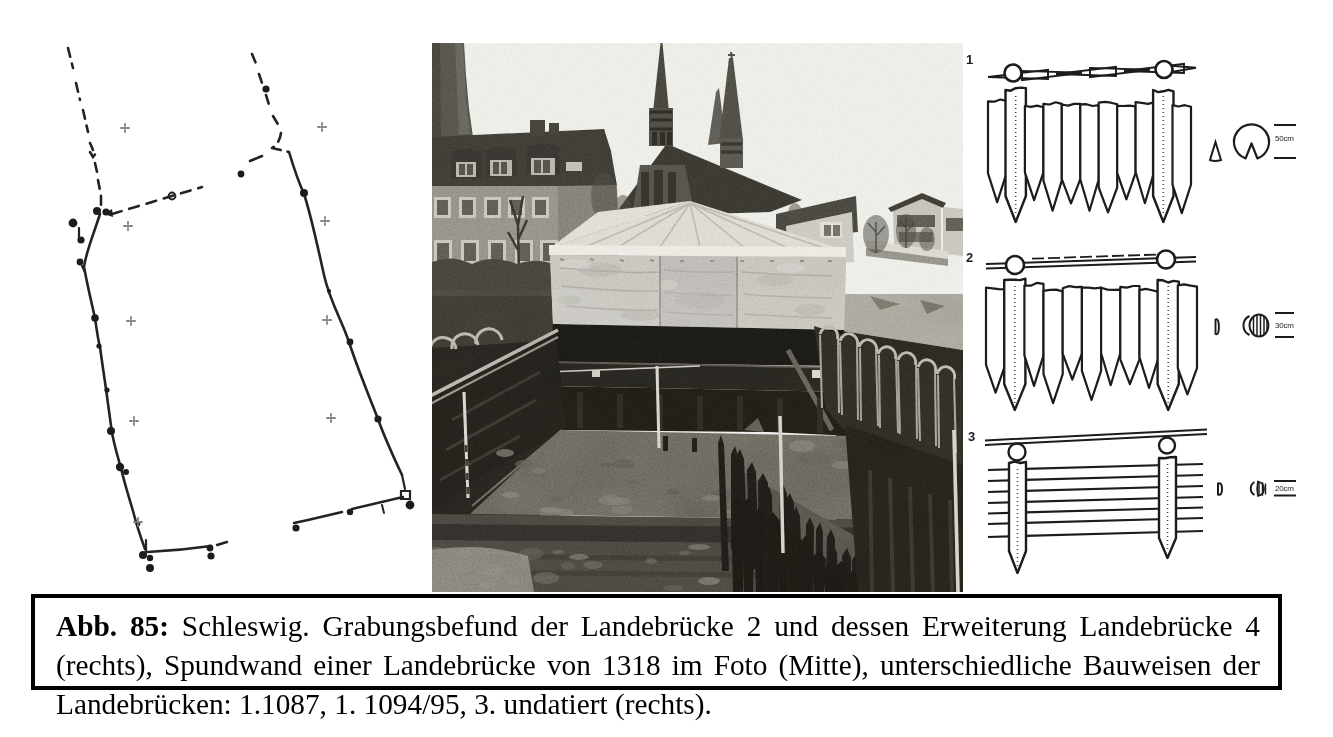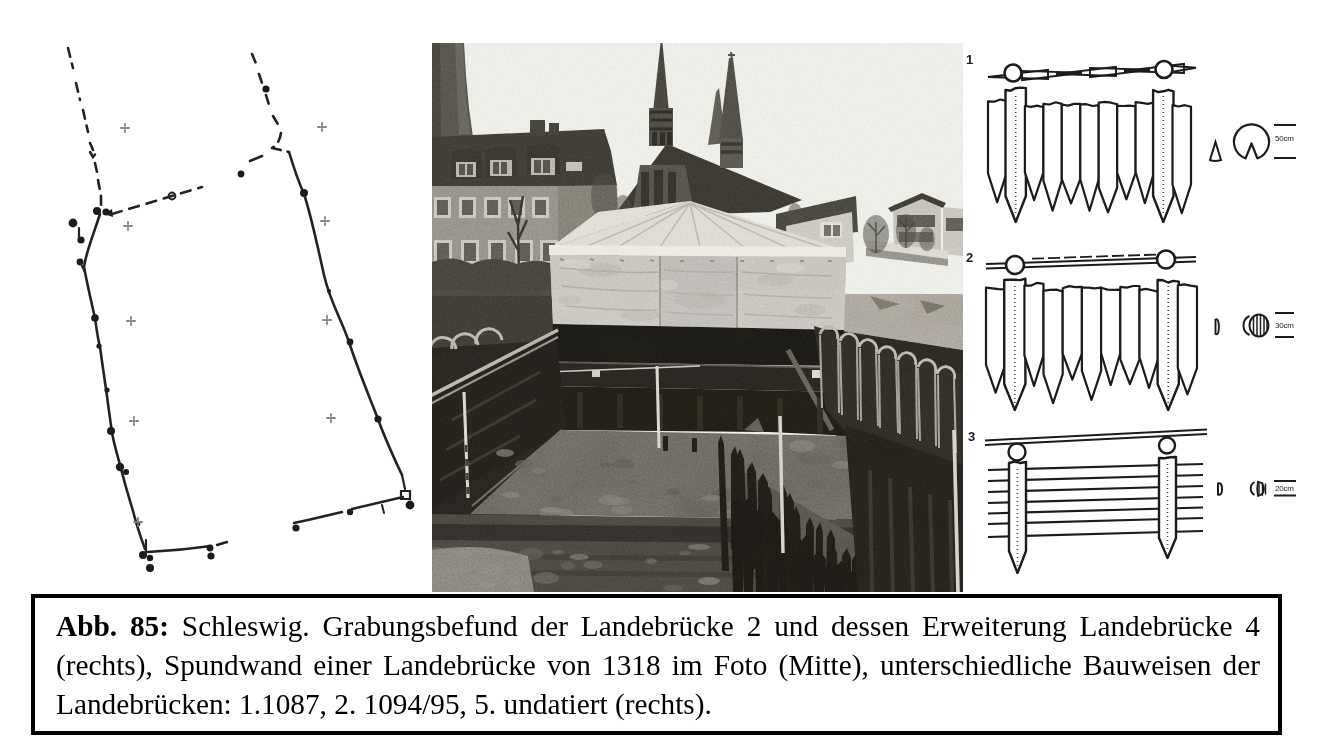--- a/index.html
+++ b/index.html
@@ -1,18 +1,18 @@
 <!DOCTYPE html>
 <html><head>
 <meta charset="utf-8">
 <style>
   html, body { margin: 0; padding: 0; background: #ffffff; width: 1333px; height: 737px; overflow: hidden; }
   #stage { position: relative; width: 1333px; height: 737px; }
   #art { position: absolute; left: 0; top: 0; }
-  .caption { position: absolute; left: 31px; top: 594px; box-sizing: border-box; width: 1251px; height: 141px;
+  .caption { position: absolute; left: 31px; top: 594px; box-sizing: border-box; width: 1251px; height: 96px;
      border: 4.5px solid #000; padding: 9px 18px 12px 21px;
      font-family: "Liberation Serif", serif; font-size: 29.3px; line-height: 38.8px; color: #000; }
   .jl { text-align: justify; text-align-last: justify; }
   .b { font-weight: bold; }
 </style>
 </head>
 <body>
 <div id="stage">
 <svg id="art" width="1333" height="737" viewBox="0 0 1333 737">
 <defs>
@@ -561,15 +561,15 @@
 <text x="1275" y="491" font-family="Liberation Sans, sans-serif" font-size="8" letter-spacing="-0.2" fill="#1c1c1c" transform="rotate(0.02 1275 491)">20cm</text>
 </g>
 </svg>
 
 <div class="caption">
 
 <div class="jl"><span class="b">Abb.&nbsp;85:</span> Schleswig. Grabungsbefund der Landebrücke 2 und dessen Erweiterung Landebrücke 4</div>
 
 <div class="jl">(rechts), Spundwand einer Landebrücke von 1318 im Foto (Mitte), unterschiedliche Bauweisen der</div>
 
-<div>Landebrücken: 1.1087, 2. 1094/95, 5. undatiert (rechts).</div>
+<div>Landebrücken: 1.1087, 1. 1094/95, 3. undatiert (rechts).</div>
 </div>
 </div>
 
 </body></html>

